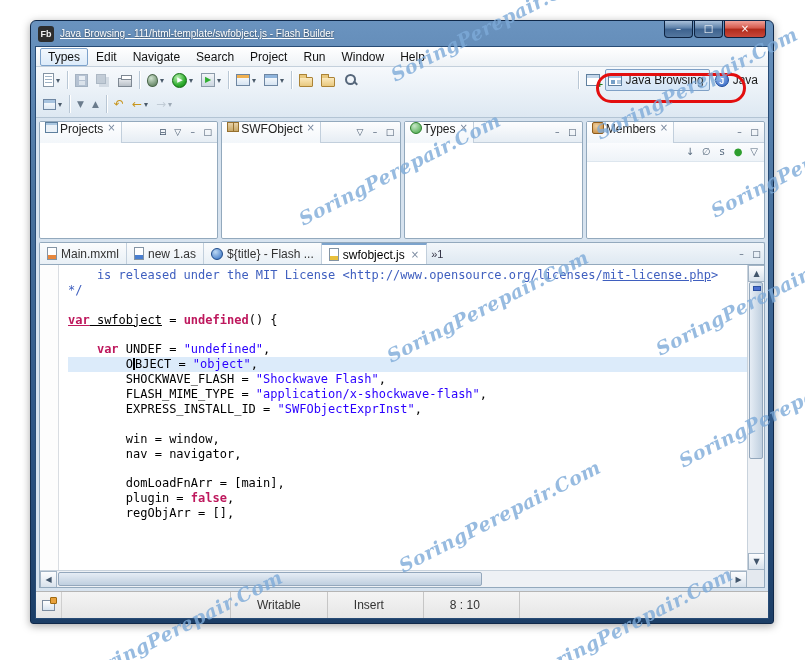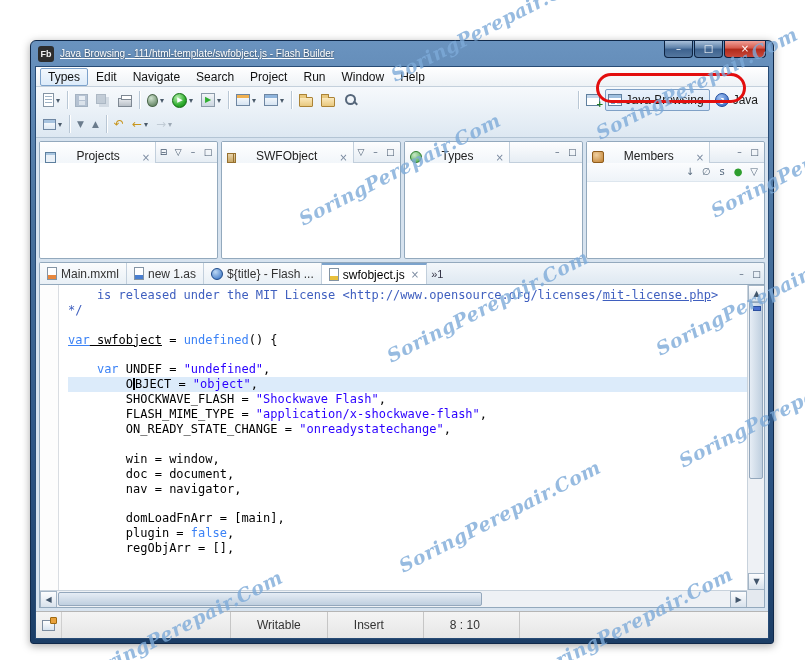--- a/index.html
+++ b/index.html
@@ -1,21 +1,21 @@
 <!DOCTYPE html>
 <html><head>
 <meta charset="utf-8">
 <style>
   *{margin:0;padding:0;box-sizing:border-box;}
   html,body{width:805px;height:660px;overflow:hidden;background:#fff;}
   body{font-family:"Liberation Sans",sans-serif;}
   .stage{position:relative;width:805px;height:660px;background:#fff;overflow:hidden;}
 
   
-  .window{position:absolute;left:30px;top:40px;width:744px;height:604px;
+  .window{position:absolute;left:30px;top:20px;width:744px;height:604px;
     background:linear-gradient(180deg,#6a93bf,#49729e 30%,#2c5484 70%,#1c3e66);
     border:1px solid #10294a;border-radius:6px 6px 3px 3px;box-shadow:0 2px 8px rgba(0,0,0,.35);}
   .titlebar{height:25px;display:flex;align-items:center;padding:0 7px;gap:6px;}
   .fb-icon{width:16px;height:16px;background:#2d2d2d;border-radius:3px;color:#f2f2f2;
     font:bold 9px/16px "Liberation Sans",sans-serif;text-align:center;flex:0 0 auto;}
   .title-text{color:#fff;font-size:10px;text-shadow:0 1px 2px rgba(0,0,0,.6);flex:1 1 auto;white-space:nowrap;overflow:hidden;text-decoration:underline;}
   .winbtns{display:flex;gap:1px;align-self:flex-start;}
   .winbtn{width:29px;height:17px;border:1px solid #0d2342;border-top:none;border-radius:0 0 4px 4px;
     color:#fff;font:10px/15px "DejaVu Sans",sans-serif;text-align:center;
     background:linear-gradient(#a9c0da,#5b7fa8 45%,#3c618e 50%,#54779f);}
@@ -72,21 +72,21 @@
   .ic-java{width:14px;height:14px;border-radius:50%;background:radial-gradient(circle at 35% 30%,#9fc0f0,#2a5fc0);color:#fff;font:bold 9px/14px "Liberation Sans",sans-serif;text-align:center;border:1px solid #1d4a9a;}
   .annicon{font:9px "DejaVu Sans",sans-serif;color:#6b7c8d;}
   .navicon{font:12px/12px "DejaVu Sans",sans-serif;}
   .yellow{color:#c8961e;} .grayg{color:#9aa6b2;}
 
   
   .main{flex:1 1 auto;display:flex;flex-direction:column;padding:3px;gap:3px;min-height:0;}
   .views-row{display:flex;gap:3px;height:118px;flex:0 0 auto;}
   .view{flex:1 1 0;background:#fff;border:1px solid #93a9bd;border-radius:2px;display:flex;flex-direction:column;min-width:0;}
   .vtabbar{height:21px;background:linear-gradient(#fdfdfe,#e6edf4);border-bottom:1px solid #c2cfdc;display:flex;align-items:center;padding:0 2px 0 0;border-radius:2px 2px 0 0;}
-  .vtab{display:flex;align-items:flex-end;gap:20px;height:21px;padding:0 5px;background:linear-gradient(#ffffff,#f2f6fa);border-right:1px solid #c2cfdc;font-size:12px;color:#222;white-space:nowrap;overflow:hidden;}
+  .vtab{display:flex;align-items:flex-start;gap:2px;height:21px;padding:0 5px;background:linear-gradient(#ffffff,#f2f6fa);border-right:1px solid #c2cfdc;font-size:12px;color:#222;white-space:nowrap;overflow:hidden;}
   .vclose{color:#7a8aa0;font:10px "DejaVu Sans",sans-serif;margin-left:2px;}
   .flexspace{flex:1 1 auto;}
   .vminmax{width:15px;height:14px;font:9px/14px "DejaVu Sans",sans-serif;color:#44566b;text-align:center;}
   .vbody{flex:1 1 auto;background:#fff;border-radius:0 0 2px 2px;min-height:0;}
   .vtoolbar{height:19px;display:flex;justify-content:flex-end;align-items:center;gap:2px;padding:0 3px;background:linear-gradient(#fbfcfe,#eef3f8);border-bottom:1px solid #dde6ee;}
   .vtbicon{min-width:14px;height:14px;font:10px/14px "DejaVu Sans",sans-serif;color:#55687c;text-align:center;}
   .green{color:#2e9e2e;}
   .ic-vprojects{width:13px;height:11px;border:1px solid #5d7f9e;background:#eaf1f8;box-shadow:inset 0 2px 0 #a9c6e0;}
   .ic-vpackages{width:12px;height:10px;background:linear-gradient(#e8d2a8,#c8a868);border:1px solid #96702e;}
   .ic-vpackages::after{content:"";position:absolute;left:5px;top:0;width:1px;height:100%;background:#96702e;}
@@ -107,21 +107,21 @@
 
   
   .editor-body{flex:1 1 auto;background:#fff;border:1px solid #93a9bd;position:relative;min-height:0;overflow:hidden;}
   .ruler{position:absolute;left:0;top:0;bottom:17px;width:19px;background:#fdfdfd;border-right:1px solid #d9dde2;}
   .code{position:absolute;left:20px;top:0;right:17px;bottom:17px;overflow:hidden;padding:3px 0 0 8px;
     font-family:"DejaVu Sans Mono",monospace;font-size:12px;}
   .cl{height:14.9px;line-height:14.9px;white-space:pre;}
   .cl.cur{background:#dcebfa;}
   .tk-c,.tk-cu{color:#3f5fbf;}
   .tk-cu{text-decoration:underline;}
-  .tk-k,.tk-ku{color:#3b82f6;font-weight:normal;}
+  .tk-k,.tk-ku{color:#be185d;font-weight:bold;}
   .tk-ku{text-decoration:underline;}
   .tk-pu{text-decoration:underline;}
   .tk-s{color:#2a00ff;}
   .tk-p{color:#000;}
   .tk-caret{display:inline-block;width:0;border-left:2px solid #000;height:12px;vertical-align:-2px;}
 
   .vscroll{position:absolute;right:0;top:0;bottom:17px;width:17px;background:#eef1f5;border-left:1px solid #c8d2dc;}
   .sbtn{position:absolute;width:17px;height:17px;background:linear-gradient(#fdfdfe,#d8e2ec);border:1px solid #a3b4c5;color:#41556b;font:8px/15px "DejaVu Sans",sans-serif;text-align:center;}
   .vup{top:0;left:0;} .vdown{bottom:0;left:0;}
   .vthumb{position:absolute;left:1px;right:1px;top:17px;height:58%;background:linear-gradient(90deg,#e6edf5,#bfcfdf);border:1px solid #93a7bc;border-radius:2px;}
@@ -377,24 +377,23 @@
             <div class="code">
                 <div class="cl"><span class="tk-c">    is released under the MIT License &lt;http://www.opensource.org/licenses/</span><span class="tk-cu">mit-license.php</span><span class="tk-c">&gt;</span></div>
                 <div class="cl"><span class="tk-c">*/</span></div>
                 <div class="cl">&nbsp;</div>
                 <div class="cl"><span class="tk-ku">var</span><span class="tk-pu"> swfobject</span><span class="tk-p"> = </span><span class="tk-k">undefined</span><span class="tk-p">() {</span></div>
                 <div class="cl">&nbsp;</div>
                 <div class="cl"><span class="tk-p">    </span><span class="tk-k">var</span><span class="tk-p"> UNDEF = </span><span class="tk-s">"undefined"</span><span class="tk-p">,</span></div>
                 <div class="cl cur"><span class="tk-p">        O</span><span class="tk-caret"></span><span class="tk-p">BJECT = </span><span class="tk-s">"object"</span><span class="tk-p">,</span></div>
                 <div class="cl"><span class="tk-p">        SHOCKWAVE_FLASH = </span><span class="tk-s">"Shockwave Flash"</span><span class="tk-p">,</span></div>
                 <div class="cl"><span class="tk-p">        FLASH_MIME_TYPE = </span><span class="tk-s">"application/x-shockwave-flash"</span><span class="tk-p">,</span></div>
-                <div class="cl"><span class="tk-p">        ON_READY_STATE_CHANGE = </span><span class="tk-s">"onreadystatechange"</span><span class="tk-p">,</span></div>
+                <div class="cl"><span class="tk-p">        EXPRESS_INSTALL_ID = </span><span class="tk-s">"SWFObjectExprInst"</span><span class="tk-p">,</span></div>
                 <div class="cl">&nbsp;</div>
                 <div class="cl"><span class="tk-p">        win = window,</span></div>
-                <div class="cl"><span class="tk-p">        doc = document,</span></div>
                 <div class="cl"><span class="tk-p">        nav = navigator,</span></div>
                 <div class="cl">&nbsp;</div>
                 <div class="cl"><span class="tk-p">        domLoadFnArr = [main],</span></div>
                 <div class="cl"><span class="tk-p">        plugin = </span><span class="tk-k">false</span><span class="tk-p">,</span></div>
                 <div class="cl"><span class="tk-p">        regObjArr = [],</span></div>
               </div>
             <span class="ovmark"></span>
             <div class="vscroll">
               <span class="sbtn vup">▲</span>
               <span class="vthumb"></span>

